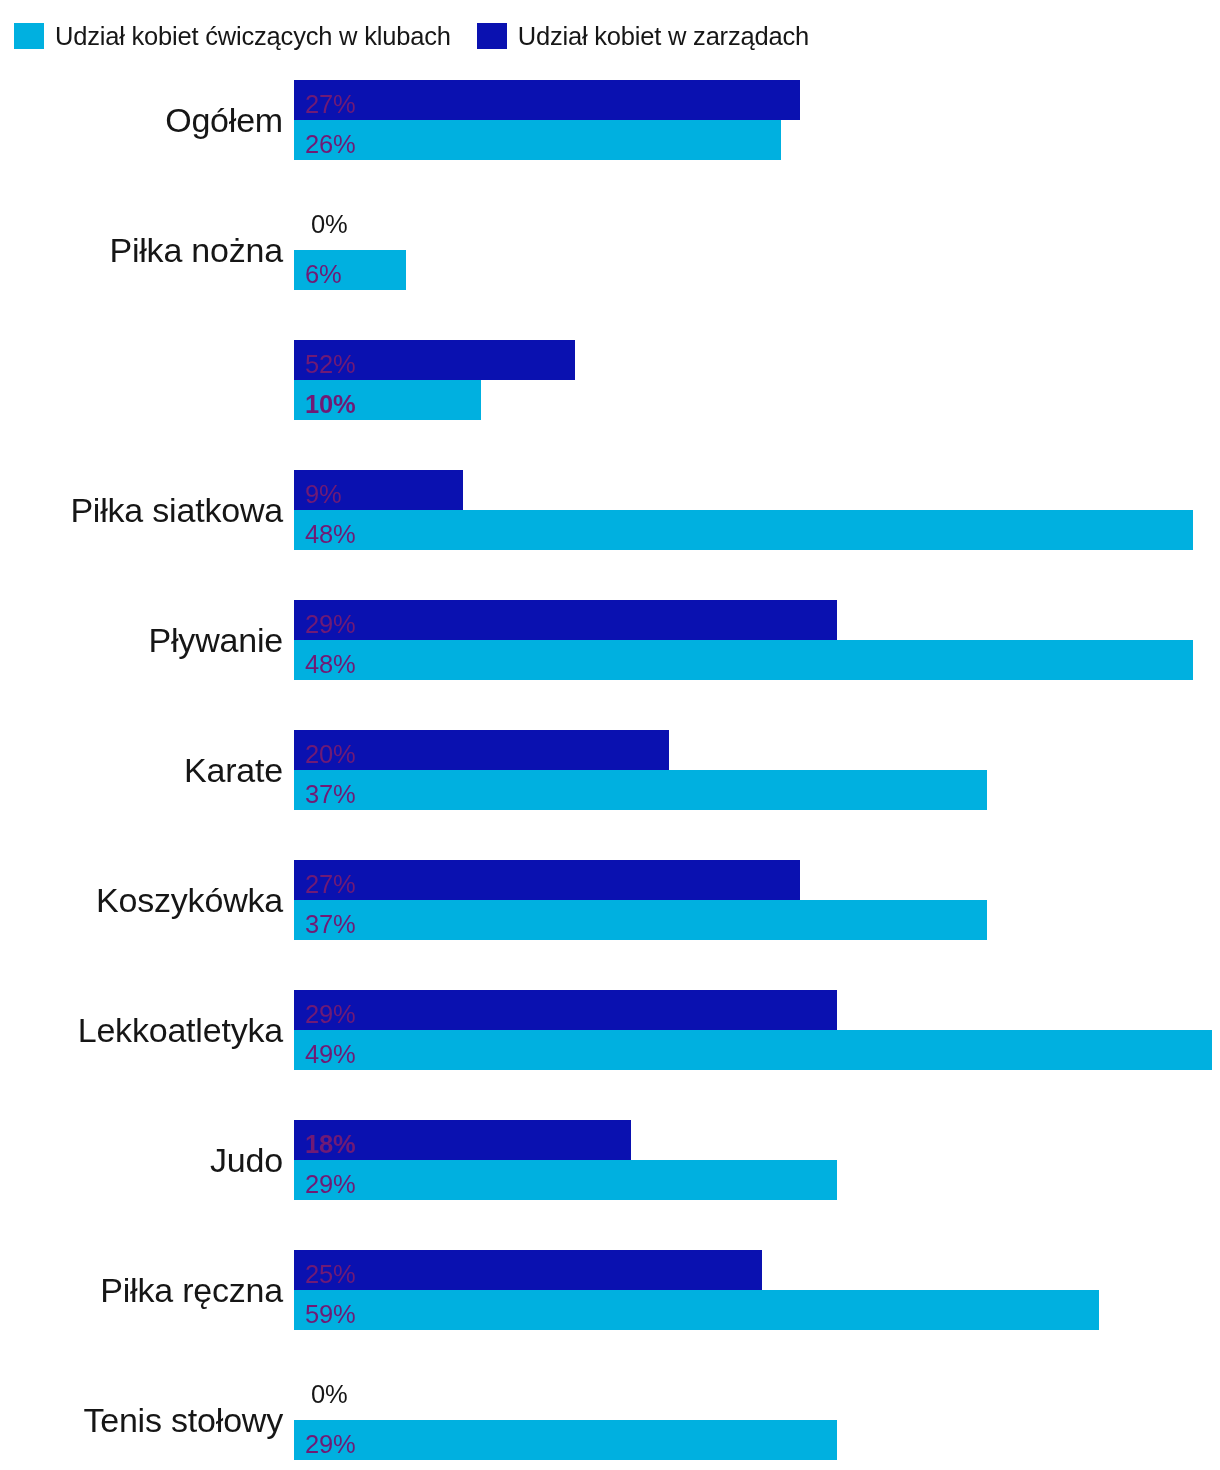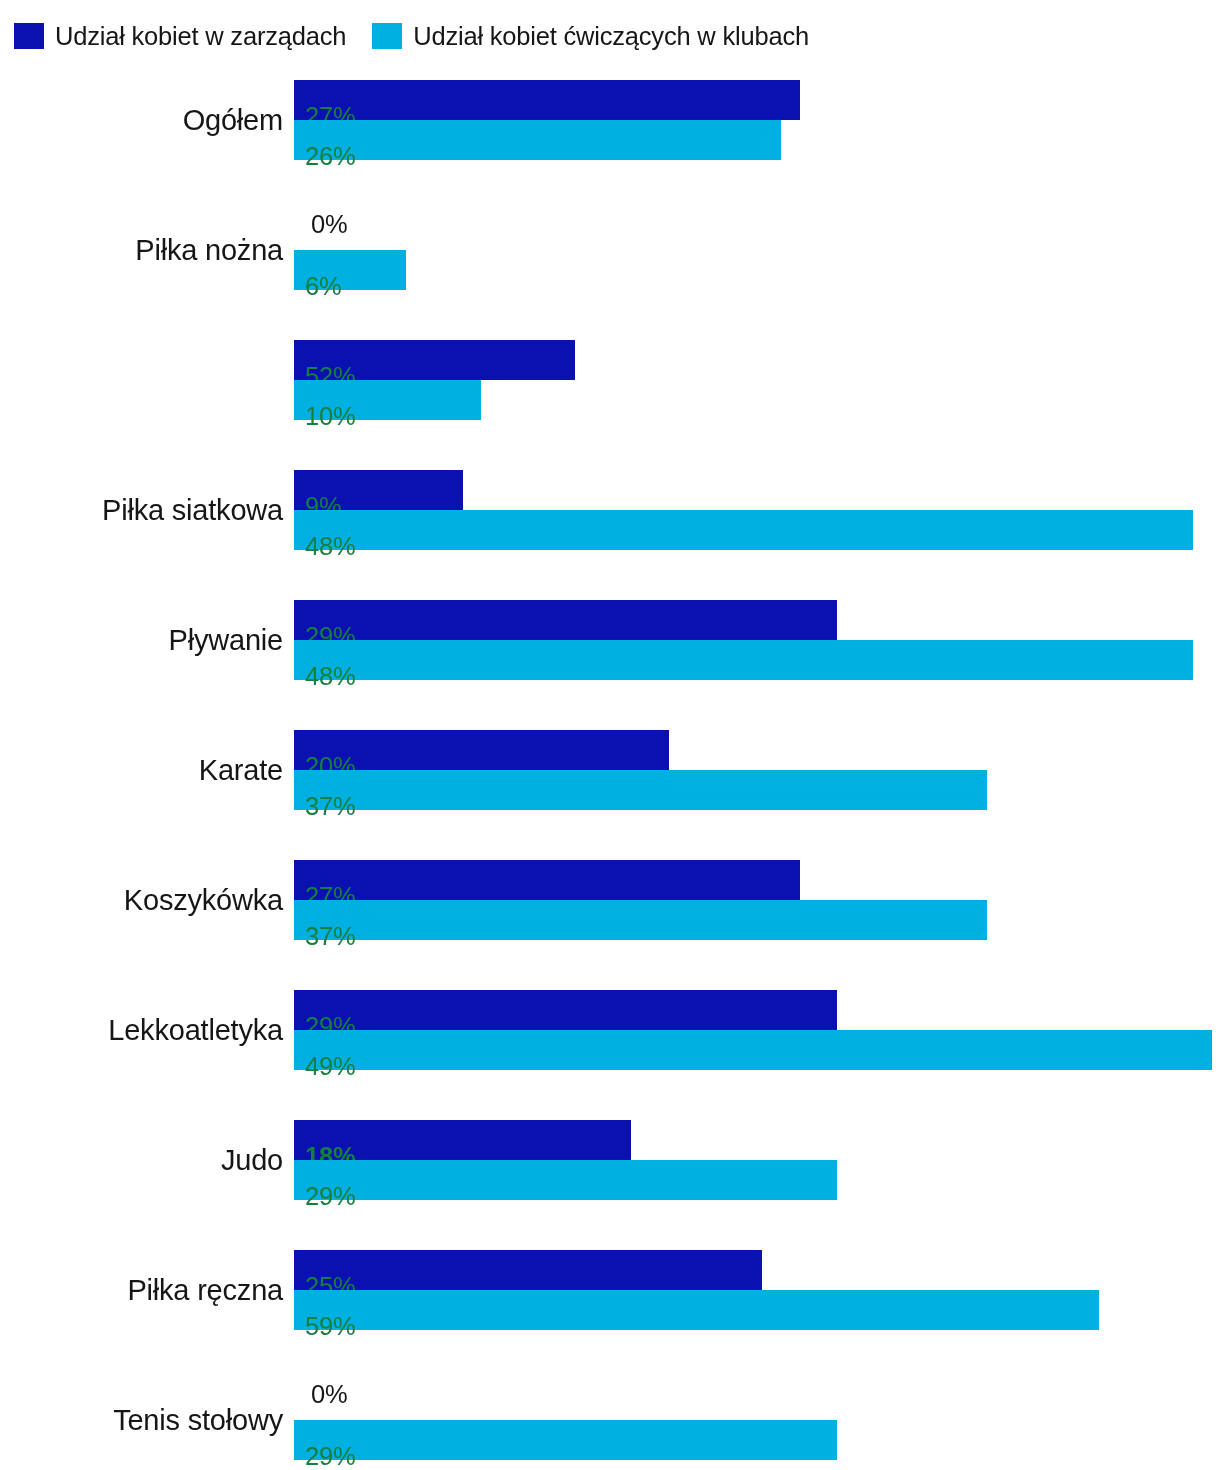--- a/index.html
+++ b/index.html
@@ -61,21 +61,21 @@
   }
   .cat-label {
     position: absolute;
     left: 0;
     top: 0;
     width: 283px;
     height: 80px;
     display: flex;
     align-items: center;
     justify-content: flex-end;
-    font-size: 29px;
+    font-size: 34px;
     line-height: 30px;
     color: #161616;
     white-space: nowrap;
     letter-spacing: -0.2px;
   }
   .bar-wrap {
     position: absolute;
     left: 294px;
     top: 0;
     height: 40px;
@@ -84,47 +84,47 @@
   .bar-wrap.bottom { top: 40px; }
   .bar {
     position: absolute;
     left: 0;
     top: 0;
     height: 40px;
   }
   .bar-value {
     position: absolute;
     left: 11px;
-    top: 16px;
+    top: 4px;
     height: 40px;
     display: flex;
     align-items: center;
     font-size: 25.5px;
     line-height: 40px;
-    color: #15803d;
+    color: #701a75;
     white-space: nowrap;
     letter-spacing: -0.2px;
   }
   .bar-value.zero {
     color: #161616;
     left: 17px;
     top: -6px;
   }
 </style>
 </head>
 <body>
 
 <div id="legend">
   <div class="legend-item">
+    <span class="legend-swatch" style="background: rgb(0, 176, 224);"></span>
+    <span class="legend-label">Udział kobiet ćwiczących w klubach</span>
+  </div>
+  <div class="legend-item">
     <span class="legend-swatch" style="background: rgb(10, 17, 176);"></span>
     <span class="legend-label">Udział kobiet w zarządach</span>
-  </div>
-  <div class="legend-item">
-    <span class="legend-swatch" style="background: rgb(0, 176, 224);"></span>
-    <span class="legend-label">Udział kobiet ćwiczących w klubach</span>
   </div>
 </div>
 
 <div id="plot">
     <div class="row" style="top: 80px;">
       <div class="cat-label">Ogółem</div>
       <div class="bar-wrap top" style="width: 505.71px;">
         <div class="bar" style="width: 505.71px; background: rgb(10, 17, 176);"></div>
         <span class="bar-value">27%</span>
       </div>
@@ -141,21 +141,21 @@
       <div class="bar-wrap bottom" style="width: 112.38px;">
         <div class="bar" style="width: 112.38px; background: rgb(0, 176, 224);"></div>
         <span class="bar-value">6%</span>
       </div>
     </div>
     <div class="row" style="top: 340px;">
       <div class="bar-wrap top" style="width: 280.95px;">
         <div class="bar" style="width: 280.95px; background: rgb(10, 17, 176);"></div>
         <span class="bar-value">52%</span>
       </div>
-      <div class="bar-wrap bottom" style="width: 215px;">
+      <div class="bar-wrap bottom" style="width: 215px; font-weight: bold;">
         <div class="bar" style="width: 187.3px; background: rgb(0, 176, 224);"></div>
         <span class="bar-value">10%</span>
       </div>
     </div>
     <div class="row" style="top: 470px;">
       <div class="cat-label">Piłka siatkowa</div>
       <div class="bar-wrap top" style="width: 168.57px;">
         <div class="bar" style="width: 168.57px; background: rgb(10, 17, 176);"></div>
         <span class="bar-value">9%</span>
       </div>

